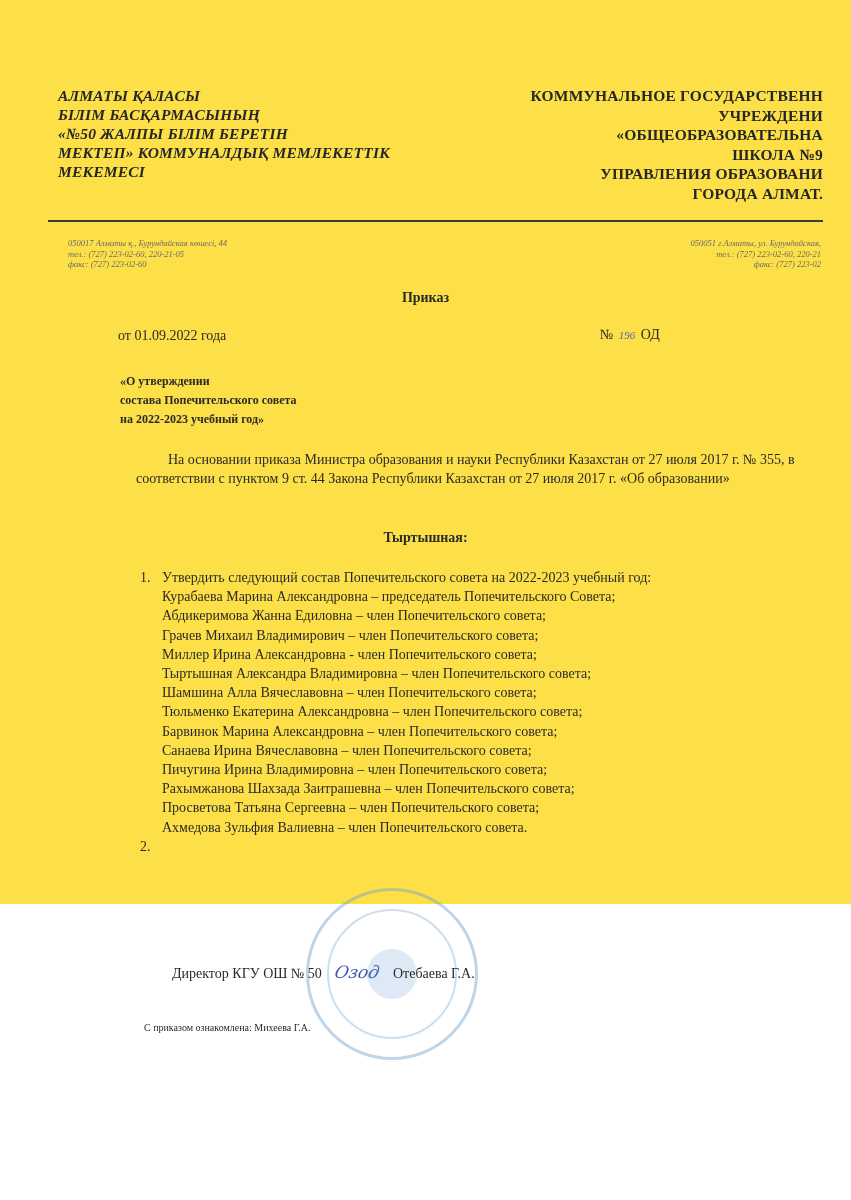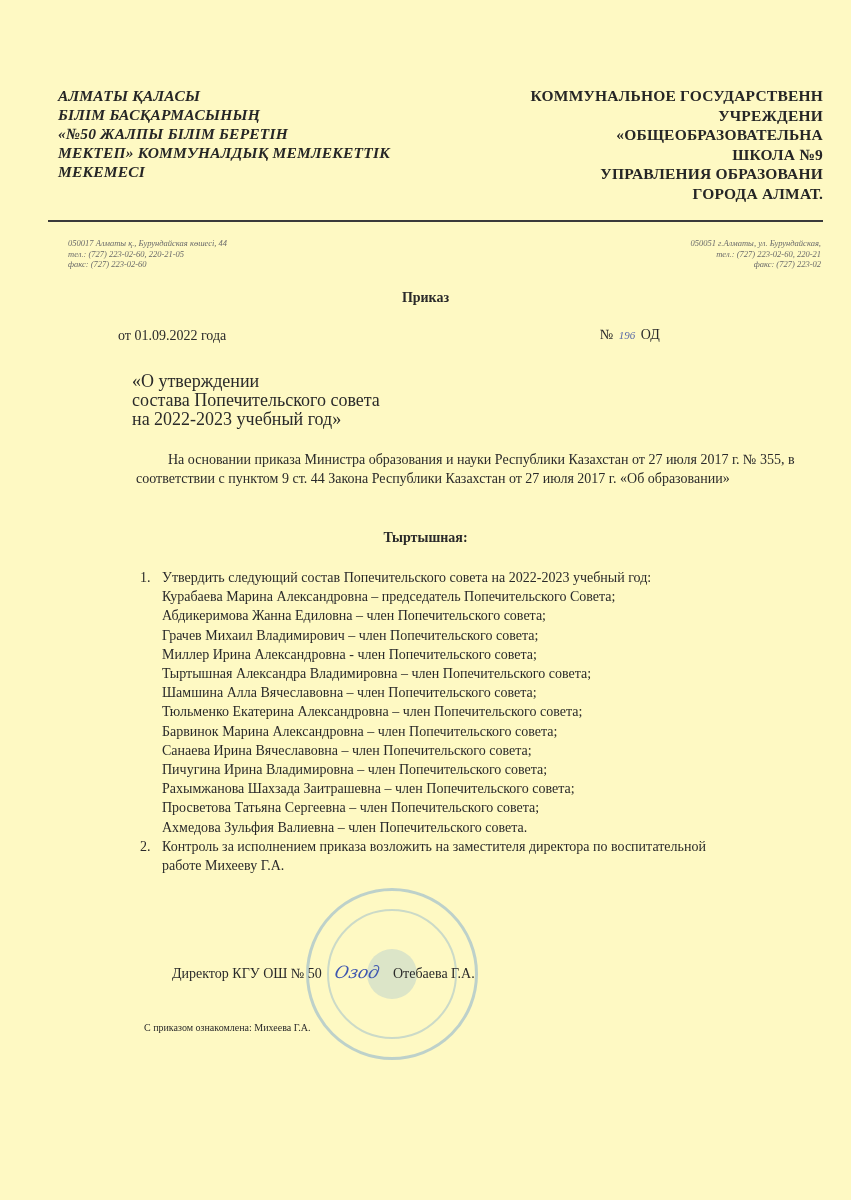--- a/index.html
+++ b/index.html
@@ -11,22 +11,22 @@
       width: 851px;
       height: 1200px;
       position: relative;
       overflow: hidden;
       font-family: "Liberation Serif", "DejaVu Serif", serif;
       color: #2a2a2a;
     }
     .page {
       position: absolute;
       left: 0; top: 0;
-      width: 851px; height: 1200px;
-      background: #fef9c3;
+      width: 851px; height: 904px;
+      background: #fde047;
     }
     .hdr-left {
       position: absolute;
       left: 58px; top: 86px;
       font-weight: bold;
       font-style: italic;
       font-size: 15.5px;
       line-height: 19px;
       color: #262626;
       letter-spacing: 0.2px;
@@ -91,23 +91,23 @@
       font-size: 14px;
     }
     .order-num .handwritten {
       color: #5a6aa8;
       font-style: italic;
       font-size: 11px;
       margin: 0 2px;
     }
     .subject {
       position: absolute;
-      left: 132px; top: 372px;
-      font-weight: normal;
-      font-size: 18px;
+      left: 120px; top: 372px;
+      font-weight: bold;
+      font-size: 12px;
       line-height: 19px;
     }
     .preamble {
       position: absolute;
       left: 136px; top: 450px;
       width: 660px;
       font-size: 14px;
       line-height: 19px;
       text-indent: 32px;
     }
@@ -255,21 +255,20 @@
         <span class="member">Барвинок Марина Александровна – член Попечительского совета;</span>
         <span class="member">Санаева Ирина Вячеславовна – член Попечительского совета;</span>
         <span class="member">Пичугина Ирина Владимировна – член Попечительского совета;</span>
         <span class="member">Рахымжанова Шахзада Заитрашевна – член Попечительского совета;</span>
         <span class="member">Просветова Татьяна Сергеевна – член Попечительского совета;</span>
         <span class="member">Ахмедова Зульфия Валиевна – член Попечительского совета.</span>
       </div>
     </div>
     <div class="list-item">
       <span class="list-num">2.</span>
-      <div style="width:560px;">Контроль за исполнением приказа возложить на заместителя директора  по воспитательной работе Михееву Г.А.</div>
     </div>
   </div>
 
   <div class="stamp">
     <div class="stamp-inner"></div>
     <div class="stamp-emblem" style="left:58px; top:58px;"></div>
   </div>
 
   <div class="signature-row">
     <span>Директор КГУ ОШ № 50</span>

